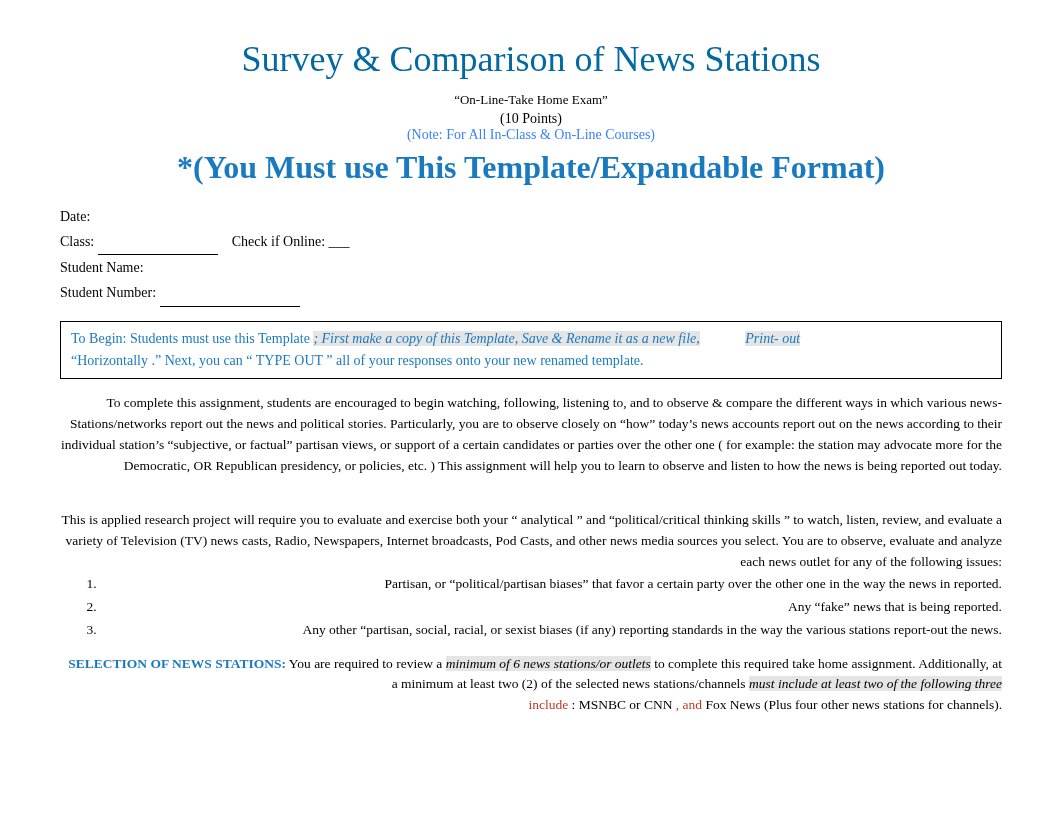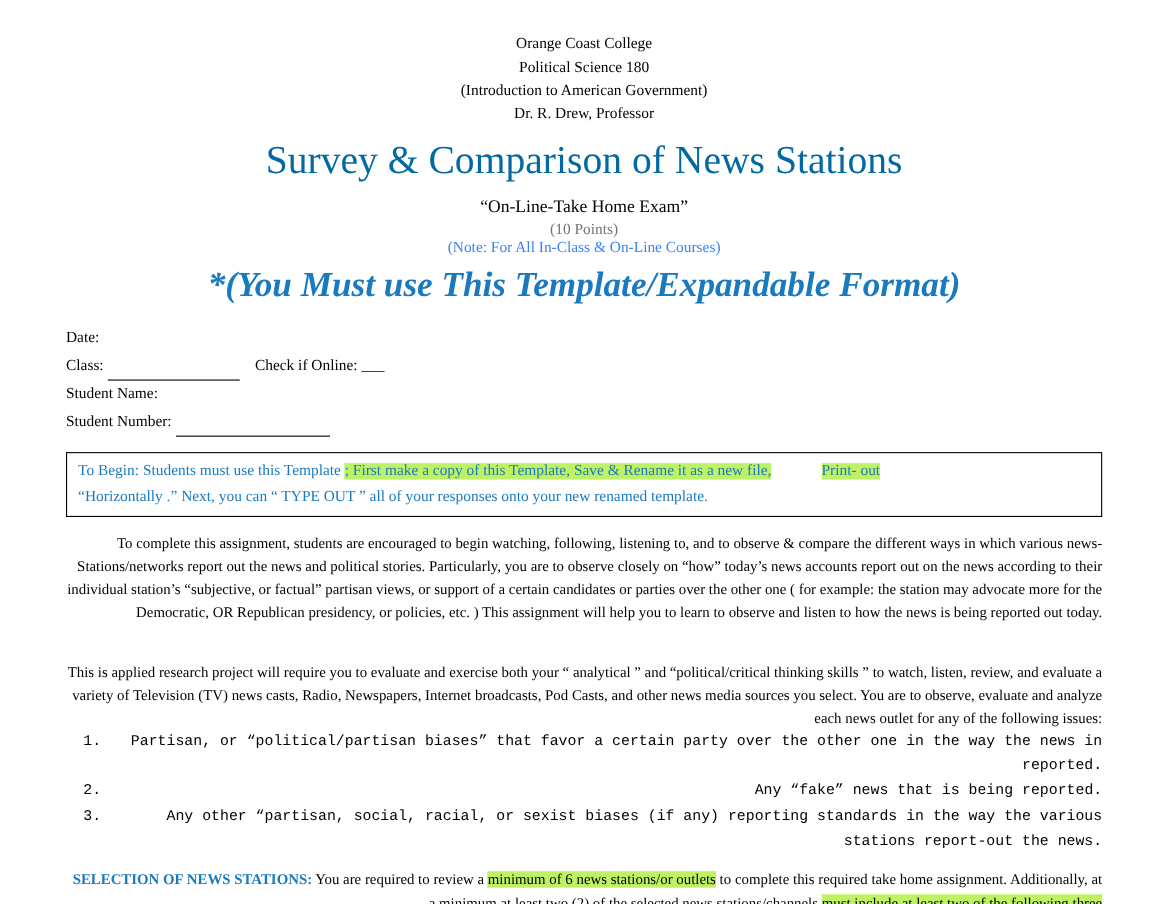--- a/index.html
+++ b/index.html
@@ -38,44 +38,43 @@
       text-align: center;
       font-size: 36px;
       color: #0369a1;
       font-weight: normal;
       margin: 8px 0 10px 0;
       font-family: "Times New Roman", Times, serif;
     }
 
     .subtitle-line {
       text-align: center;
-      font-size: 16px;
+      font-size: 13px;
       line-height: 1.6;
     }
 
     .points-line {
       text-align: center;
-      color: #737373;
+      color: #000000;
       font-size: 14px;
     }
 
     .note-line {
       text-align: center;
       color: #3b82f6;
       font-size: 14px;
       margin-bottom: 6px;
     }
 
     .template-title {
       text-align: center;
       font-size: 32px;
       color: #1a7abf;
       font-weight: bold;
       margin: 4px 0 18px 0;
-      font-style: italic;
     }
 
     .student-info {
       margin-bottom: 14px;
       line-height: 1.8;
       font-size: 14px;
     }
 
     .underline-field {
       display: inline-block;
@@ -112,25 +111,25 @@
     .selection-header {
       color: #1a7abf;
       font-size: 13.5px;
       font-weight: bold;
     }
 
     .list-items {
       margin-left: 40px;
       font-size: 13.5px;
       line-height: 1.7;
-      font-family: Liberation Mono, monospace;
     }
 
     .inline-highlight {
-      background-color: #bef264;
+      background-color: #e5e5e5;
+      font-style: italic;
     }
 
     .blue-text {
       color: #1a7abf;
     }
 
     .stations-red {
       color: #c0392b;
     }
 
@@ -141,26 +140,20 @@
     .and-red {
       color: #c0392b;
     }
   </style>
 </head>
 <body>
 
 <div class="page">
 
   
-  <div class="header-block">
-    <p>Orange Coast College</p>
-    <p>Political Science 180</p>
-    <p>(Introduction to American Government)</p>
-    <p>Dr. R. Drew, Professor</p>
-  </div>
 
   
   <h1 class="title-main">Survey &amp; Comparison of News Stations</h1>
 
   
   <p class="subtitle-line">“On-Line-Take Home Exam”</p>
   <p class="points-line">(10 Points)</p>
   <p class="note-line">(Note:  For All In-Class &amp; On-Line Courses)</p>
 
   

